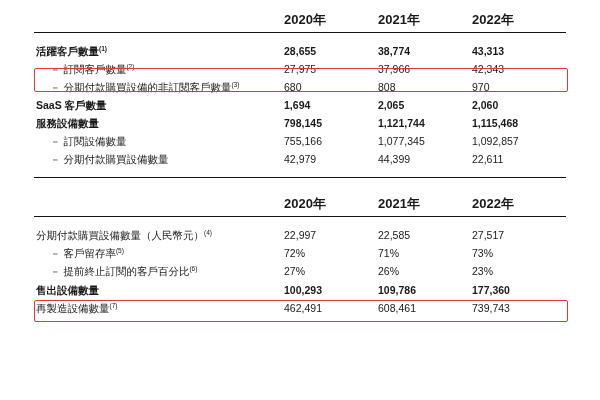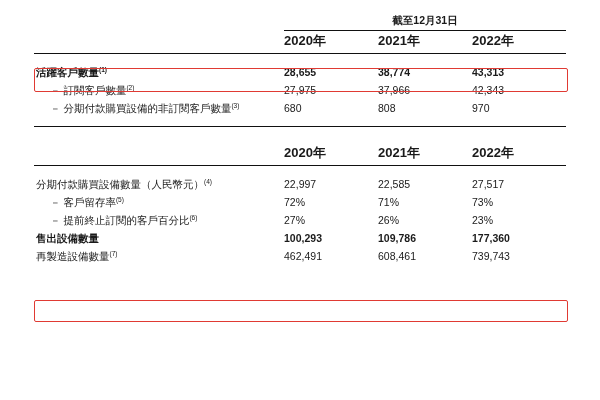--- a/index.html
+++ b/index.html
@@ -94,24 +94,20 @@
   <table class="tbl">
     <colgroup>
       <col class="c-label">
         <col class="c-num">
         <col class="c-num">
         <col class="c-num">
     </colgroup>
     <thead>
       <tr>
         <td></td>
-        <td class="hdr-span sect-rule" colspan="3">截至12月31日</td>
-      </tr>
-      <tr>
-        <td></td>
         <td class="yr">2020年</td>
         <td class="yr">2021年</td>
         <td class="yr">2022年</td>
       </tr>
     </thead>
     <tbody>
       <tr class="spacer-row rule-top">
         <td colspan="4"></td>
       </tr>
 
@@ -129,23 +125,47 @@
         <td class="num">42,343</td>
       </tr>
 
       <tr>
         <td class="lbl indent"><span>－ 分期付款購買設備的非訂閱客戶數量</span><sup>(3)</sup></td>
         <td class="num">680</td>
         <td class="num">808</td>
         <td class="num">970</td>
       </tr>
 
-
-
-
+      <tr>
+        <td class="lbl bold"><span>SaaS 客戶數量</span></td>
+        <td class="num bold">1,694</td>
+        <td class="num bold">2,065</td>
+        <td class="num bold">2,060</td>
+      </tr>
+
+      <tr>
+        <td class="lbl bold"><span>服務設備數量</span></td>
+        <td class="num bold">798,145</td>
+        <td class="num bold">1,121,744</td>
+        <td class="num bold">1,115,468</td>
+      </tr>
+
+      <tr>
+        <td class="lbl indent"><span>－ 訂閱設備數量</span></td>
+        <td class="num">755,166</td>
+        <td class="num">1,077,345</td>
+        <td class="num">1,092,857</td>
+      </tr>
+
+      <tr>
+        <td class="lbl indent"><span>－ 分期付款購買設備數量</span></td>
+        <td class="num">42,979</td>
+        <td class="num">44,399</td>
+        <td class="num">22,611</td>
+      </tr>
 
       <tr class="spacer-row rule-bottom">
         <td colspan="4"></td>
       </tr>
     </tbody>
   </table>
 
   <div class="gap"></div>
 
   <table class="tbl">

